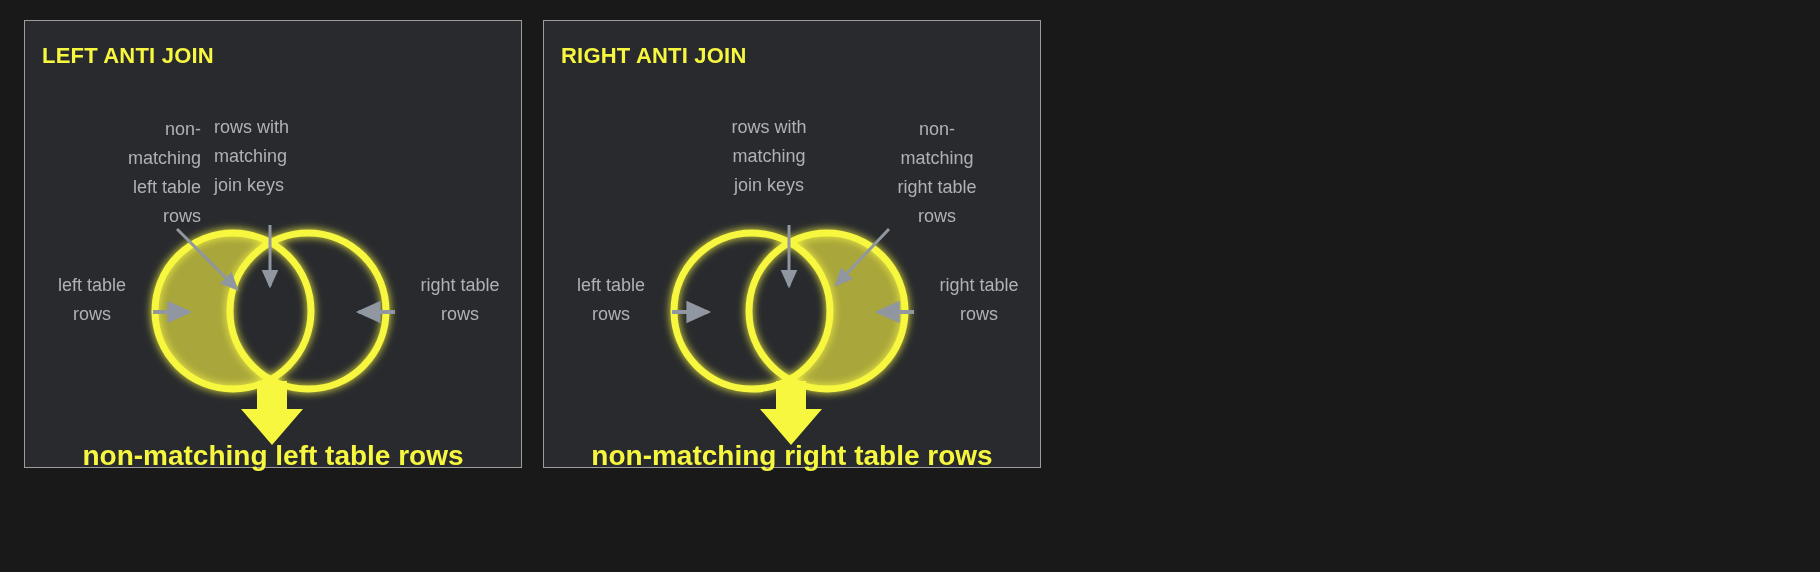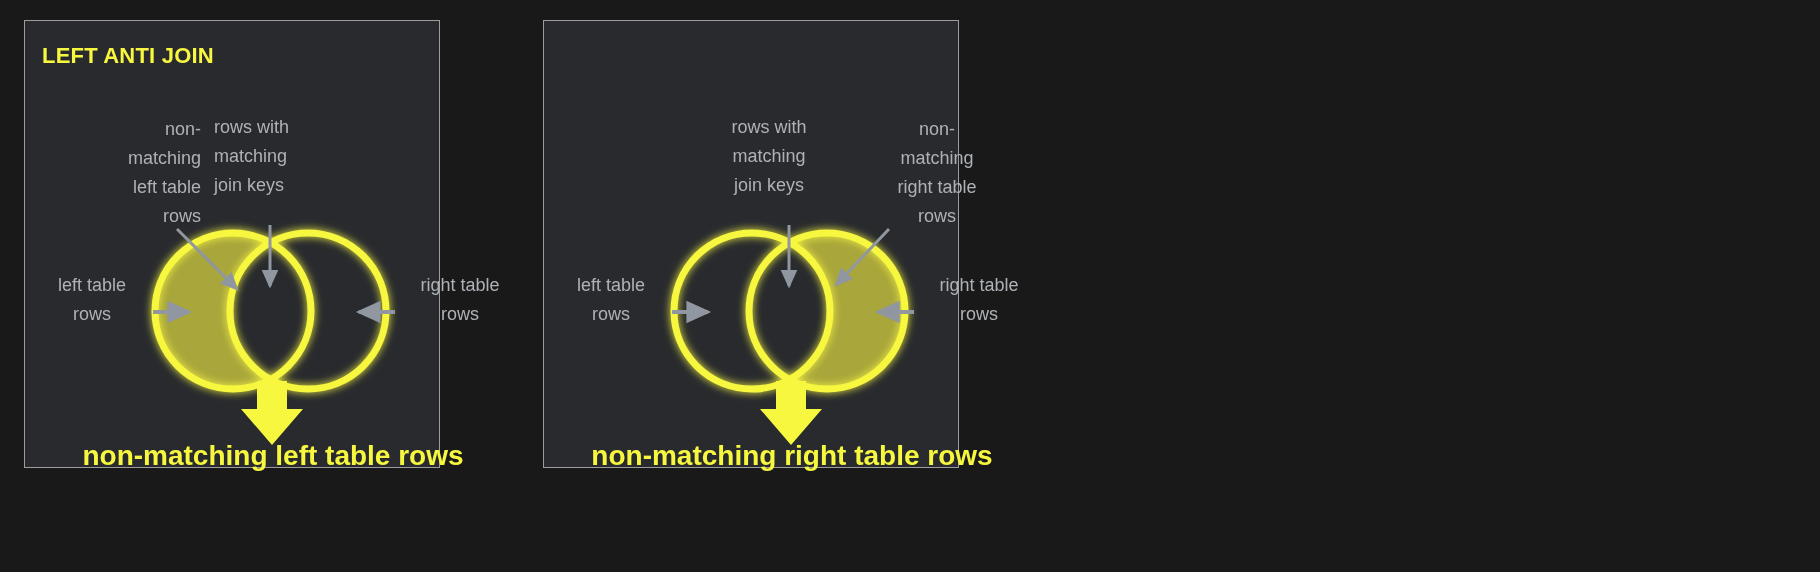--- a/index.html
+++ b/index.html
@@ -8,21 +8,21 @@
     width:1820px;height:572px;
     background:#191919;
     font-family:"Liberation Sans","DejaVu Sans",sans-serif;
     overflow:hidden;
   }
   #canvas{position:relative;width:1820px;height:572px;}
 
   .panel{
     position:absolute;
     top:20px;
-    width:416px;
+    width:498px;
     height:448px;
     background:#282a2e;
     border:1px solid #9c9c9c;
     box-sizing:border-box;
   }
   #panel-left{left:24px;}
   #panel-right{left:543px;}
 
   .panel-title{
     position:absolute;
@@ -135,20 +135,21 @@
     <div class="anno c" style="left:372px;top:250px;width:126px;">
       <div>right table</div>
       <div>rows</div>
     </div>
 
     <div class="caption">non-matching left table rows</div>
   </div>
 
   <div class="panel" id="panel-right">
 
+    <div class="panel-title">RIGHT ANTI JOIN</div>
 
     <svg class="diagram" viewBox="0 0 496 446">
       <defs>
         <clipPath id="R-right-circle">
           <circle cx="283" cy="290" r="78"></circle>
         </clipPath>
         <filter id="R-glow" x="-40%" y="-40%" width="180%" height="180%">
           <feGaussianBlur stdDeviation="4" result="b"></feGaussianBlur>
           <feMerge>
             <feMergeNode in="b"></feMergeNode>

